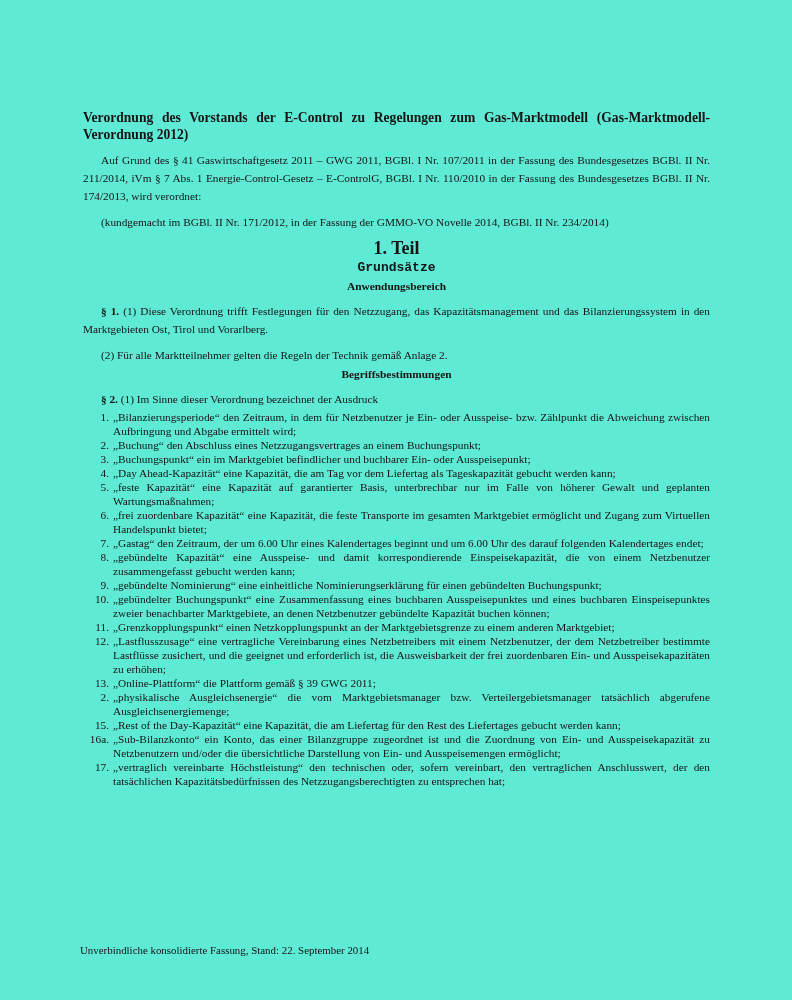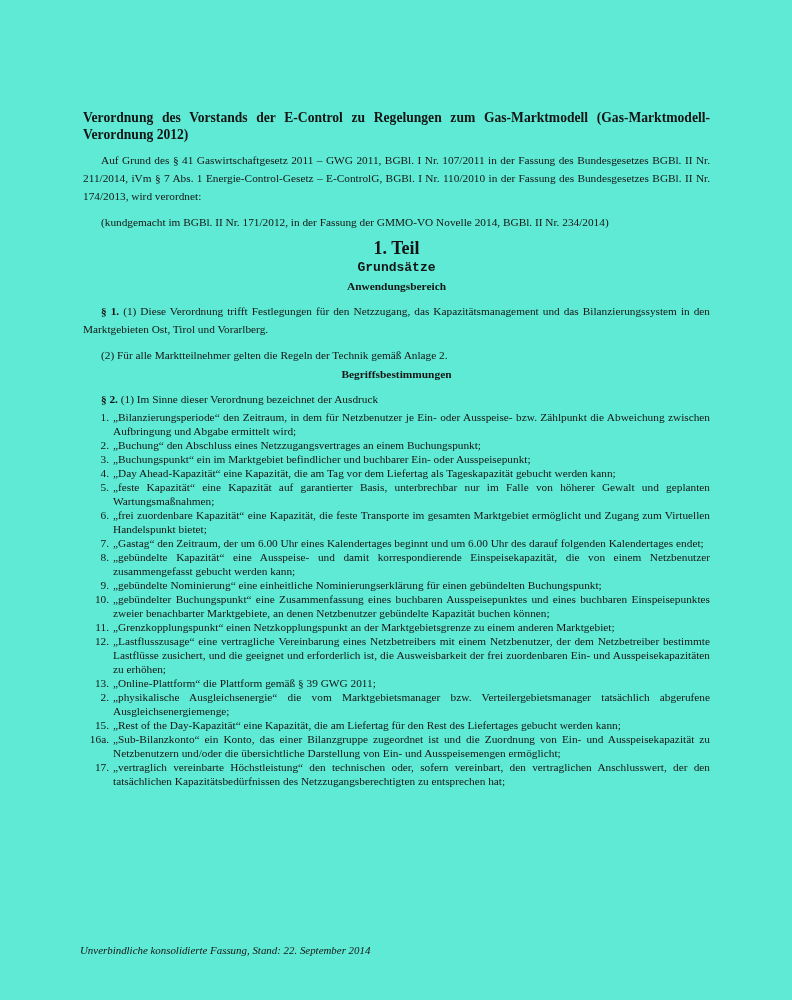--- a/index.html
+++ b/index.html
@@ -71,21 +71,20 @@
   .def-text {
     flex: 1;
     text-align: justify;
   }
   .footer-note {
     position: absolute;
     top: 944px;
     left: 80px;
     font-size: 10.9px;
     line-height: 13px;
-    font-style: italic;
   }
 </style>
 </head>
 <body>
 
 <div class="page">
 
   <div class="doc-title">Verordnung des Vorstands der E-Control zu Regelungen zum Gas-Marktmodell (Gas-Marktmodell-Verordnung 2012)</div>
 
   <p class="par">Auf Grund des § 41 Gaswirtschaftgesetz 2011 – GWG 2011, BGBl. I Nr. 107/2011 in der Fassung des Bundesgesetzes BGBl. II Nr. 211/2014, iVm § 7 Abs. 1 Energie-Control-Gesetz – E-ControlG, BGBl. I Nr. 110/2010 in der Fassung des Bundesgesetzes BGBl. II Nr. 174/2013, wird verordnet:</p>

